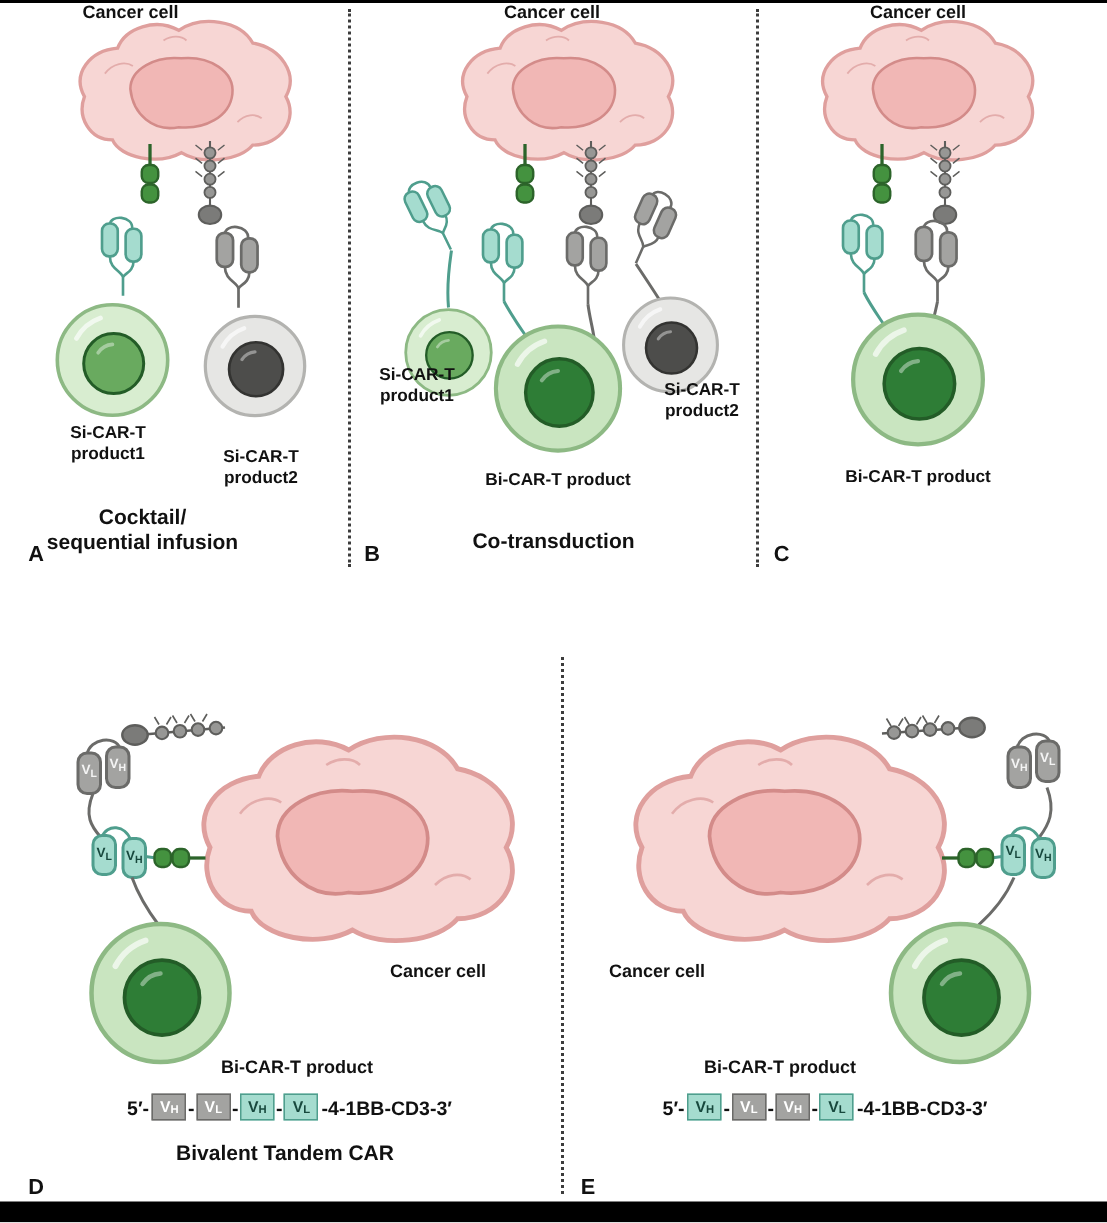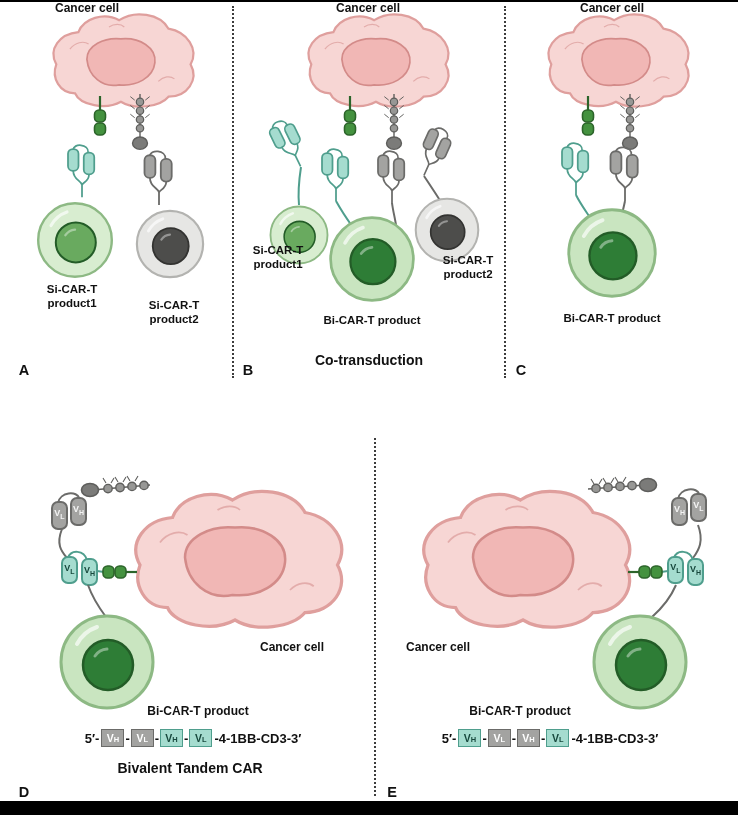--- a/index.html
+++ b/index.html
@@ -191,20 +191,22 @@
 
   <div class="divider div-ab"></div>
   <div class="divider div-bc"></div>
   <div class="divider div-de"></div>
 
   <div class="lbl lbl-cc" style="left:37px;top:1px;width:100px;">Cancer cell</div>
   <div class="lbl lbl-prod" style="left:28px;top:283px;width:88px;">Si-CAR-T
 product1</div>
   <div class="lbl lbl-prod" style="left:130px;top:299px;width:88px;">Si-CAR-T
 product2</div>
+  <div class="lbl lbl-cap" style="left:10px;top:336px;width:170px;">Cocktail/
+sequential infusion</div>
   <div class="lbl lbl-letter" style="left:14px;top:362px;width:20px;">A</div>
 
   <div class="lbl lbl-cc" style="left:318px;top:1px;width:100px;">Cancer cell</div>
   <div class="lbl lbl-prod" style="left:242px;top:244px;width:72px;">Si-CAR-T
 product1</div>
   <div class="lbl lbl-prod" style="left:432px;top:254px;width:72px;">Si-CAR-T
 product2</div>
   <div class="lbl lbl-prod" style="left:312px;top:314px;width:120px;">Bi-CAR-T product</div>
   <div class="lbl lbl-cap" style="left:299px;top:352px;width:140px;">Co-transduction</div>
   <div class="lbl lbl-letter" style="left:238px;top:362px;width:20px;">B</div>

